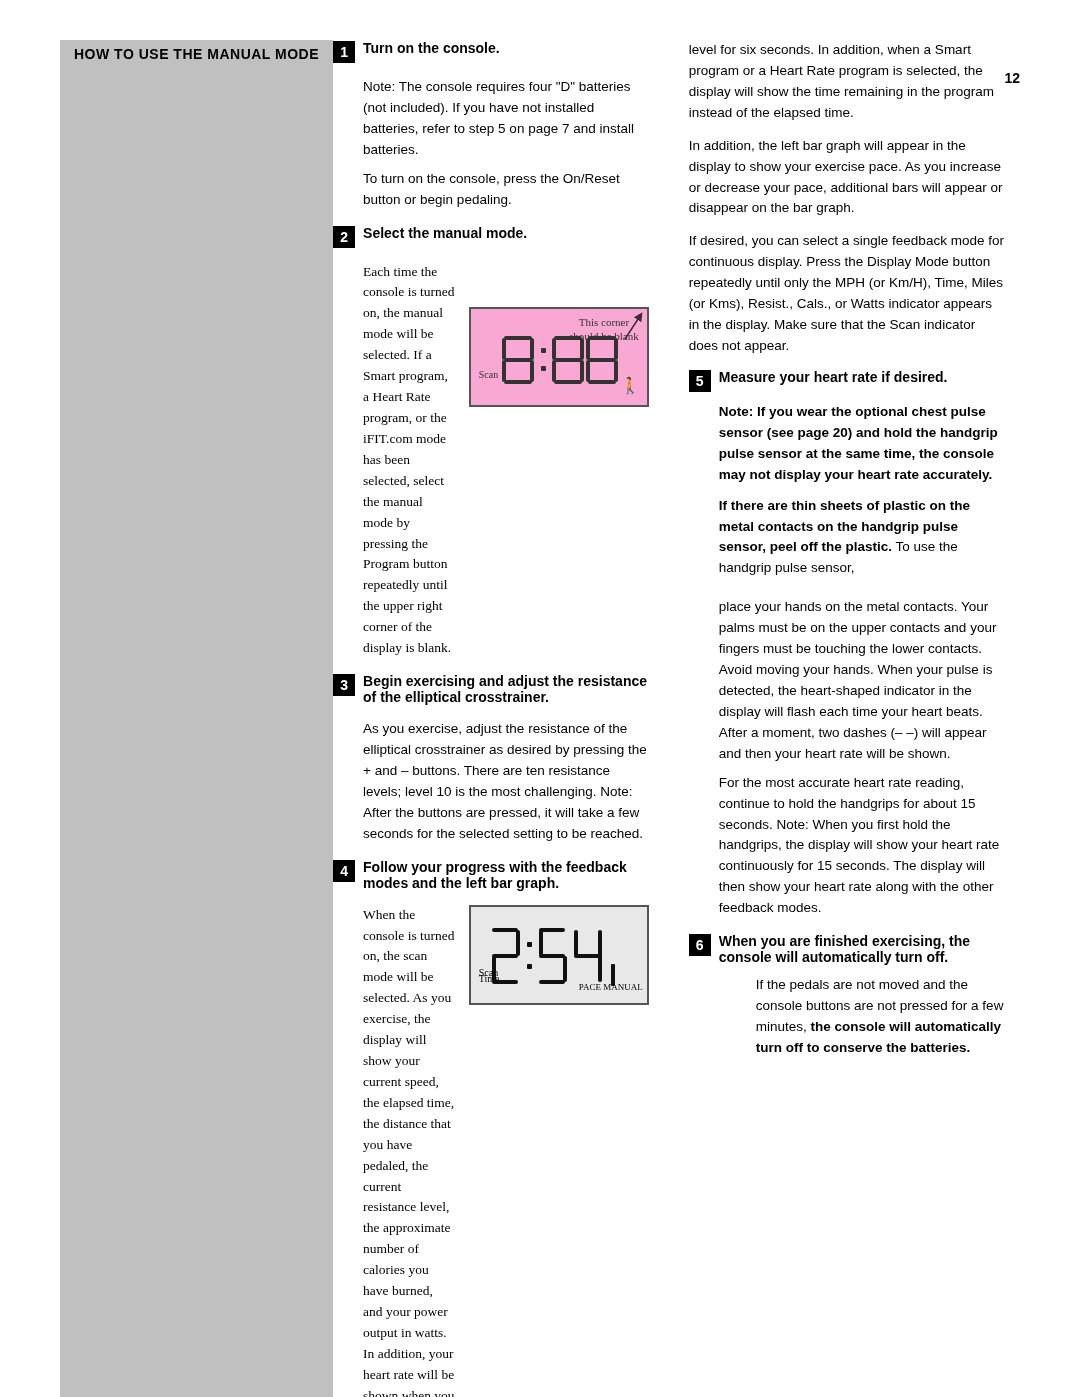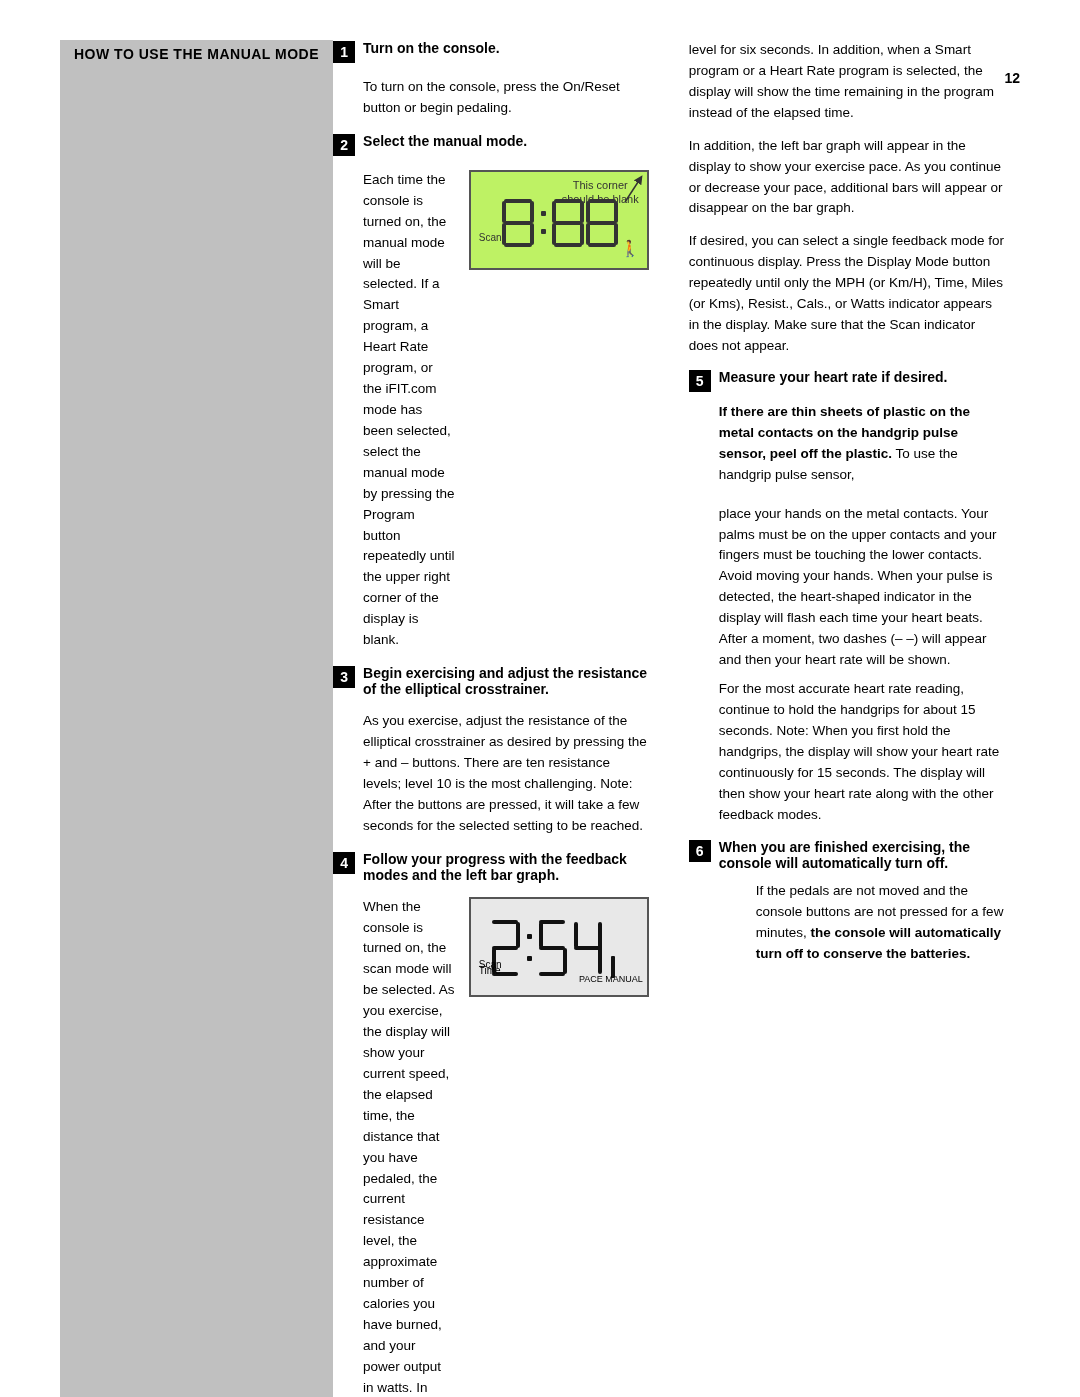--- a/index.html
+++ b/index.html
@@ -71,36 +71,38 @@
       line-height: 1.55;
     }
     .step-content p {
       margin-bottom: 8px;
     }
     .inline-figure {
       display: flex;
       gap: 14px;
       margin-bottom: 8px;
       align-items: flex-start;
+      font-family: Liberation Serif, serif;
     }
     .inline-text {
       flex: 1;
       font-size: 13.5px;
       line-height: 1.55;
     }
     .display-box {
       border: 2px solid #555;
       width: 180px;
       height: 100px;
       flex-shrink: 0;
       position: relative;
-      background: #bef264;
+      background: #f9a8d4;
       display: flex;
       flex-direction: column;
       align-items: center;
+      margin-top: 45px;
     }
     .display-box-label {
       font-size: 11px;
       text-align: center;
       position: absolute;
       top: 6px;
       right: 8px;
       color: #333;
       line-height: 1.3;
     }
@@ -200,20 +202,21 @@
 
   <div class="two-col">
 
     <div class="left-col">
 
       <div class="step">
         <div class="step-number">1</div>
         <div class="step-title">Turn on the console.</div>
       </div>
       <div class="step-content">
+        <p>Note: The console requires four "D" batteries (not included). If you have not installed batteries, refer to step 5 on page 7 and install batteries.</p>
         <p>To turn on the console, press the On/Reset button or begin pedaling.</p>
       </div>
 
       <div class="step">
         <div class="step-number">2</div>
         <div class="step-title">Select the manual mode.</div>
       </div>
       <div class="step-content">
         <div class="inline-figure">
           <div class="inline-text">Each time the console is turned on, the manual mode will be selected. If a Smart program, a Heart Rate program, or the iFIT.com mode has been selected, select the manual mode by pressing the Program button repeatedly until the upper right corner of the display is blank.</div>
@@ -314,28 +317,29 @@
             <div class="display-time-label">Time</div>
             <div class="display-pace-label">PACE MANUAL</div>
           </div>
         </div>
       </div>
 
     </div>
 
     <div class="right-col">
       <p class="right-para">level for six seconds. In addition, when a Smart program or a Heart Rate program is selected, the display will show the time remaining in the program instead of the elapsed time.</p>
-      <p class="right-para">In addition, the left bar graph will appear in the display to show your exercise pace. As you continue or decrease your pace, additional bars will appear or disappear on the bar graph.</p>
+      <p class="right-para">In addition, the left bar graph will appear in the display to show your exercise pace. As you increase or decrease your pace, additional bars will appear or disappear on the bar graph.</p>
       <p class="right-para">If desired, you can select a single feedback mode for continuous display. Press the Display Mode button repeatedly until only the MPH (or Km/H), Time, Miles (or Kms), Resist., Cals., or Watts indicator appears in the display. Make sure that the Scan indicator does not appear.</p>
 
       <div class="right-step">
         <div class="step-number">5</div>
         <div class="step-title bold">Measure your heart rate if desired.</div>
       </div>
       <div class="right-step-content">
+        <p style="font-weight:bold;margin-bottom:10px;">Note: If you wear the optional chest pulse sensor (see page 20) and hold the handgrip pulse sensor at the same time, the console may not display your heart rate accurately.</p>
 
         <div class="heart-figure">
           <div style="flex:1;">
             <p style="font-size:13.5px;line-height:1.55;margin-bottom:8px;">
               <span style="font-weight:bold;">If there are thin sheets of plastic on the metal contacts on the handgrip pulse sensor, peel off the plastic.</span>
               <span>To use the handgrip pulse sensor,</span>
             </p>
           </div>
         </div>
 

